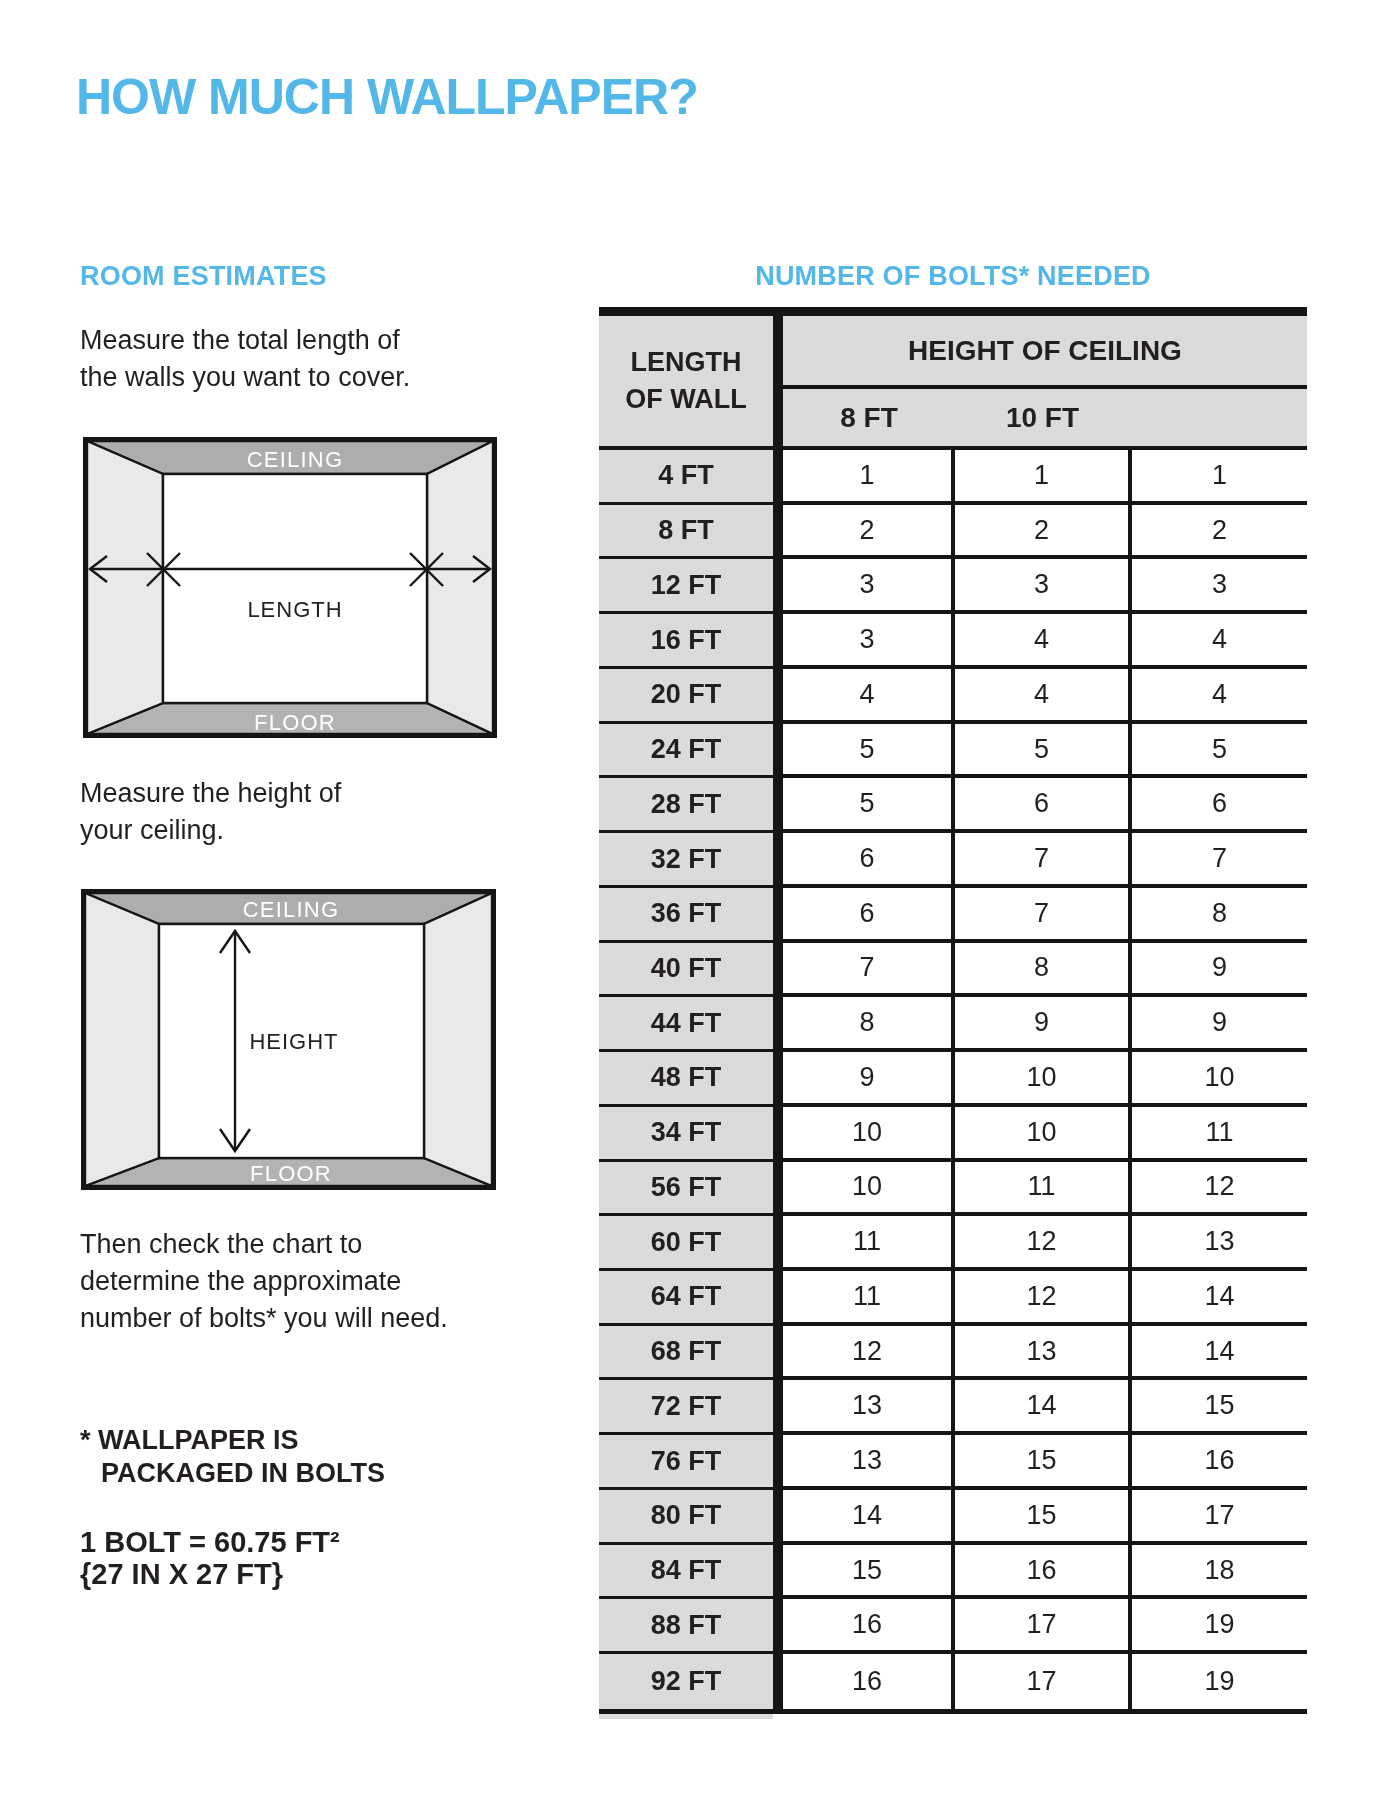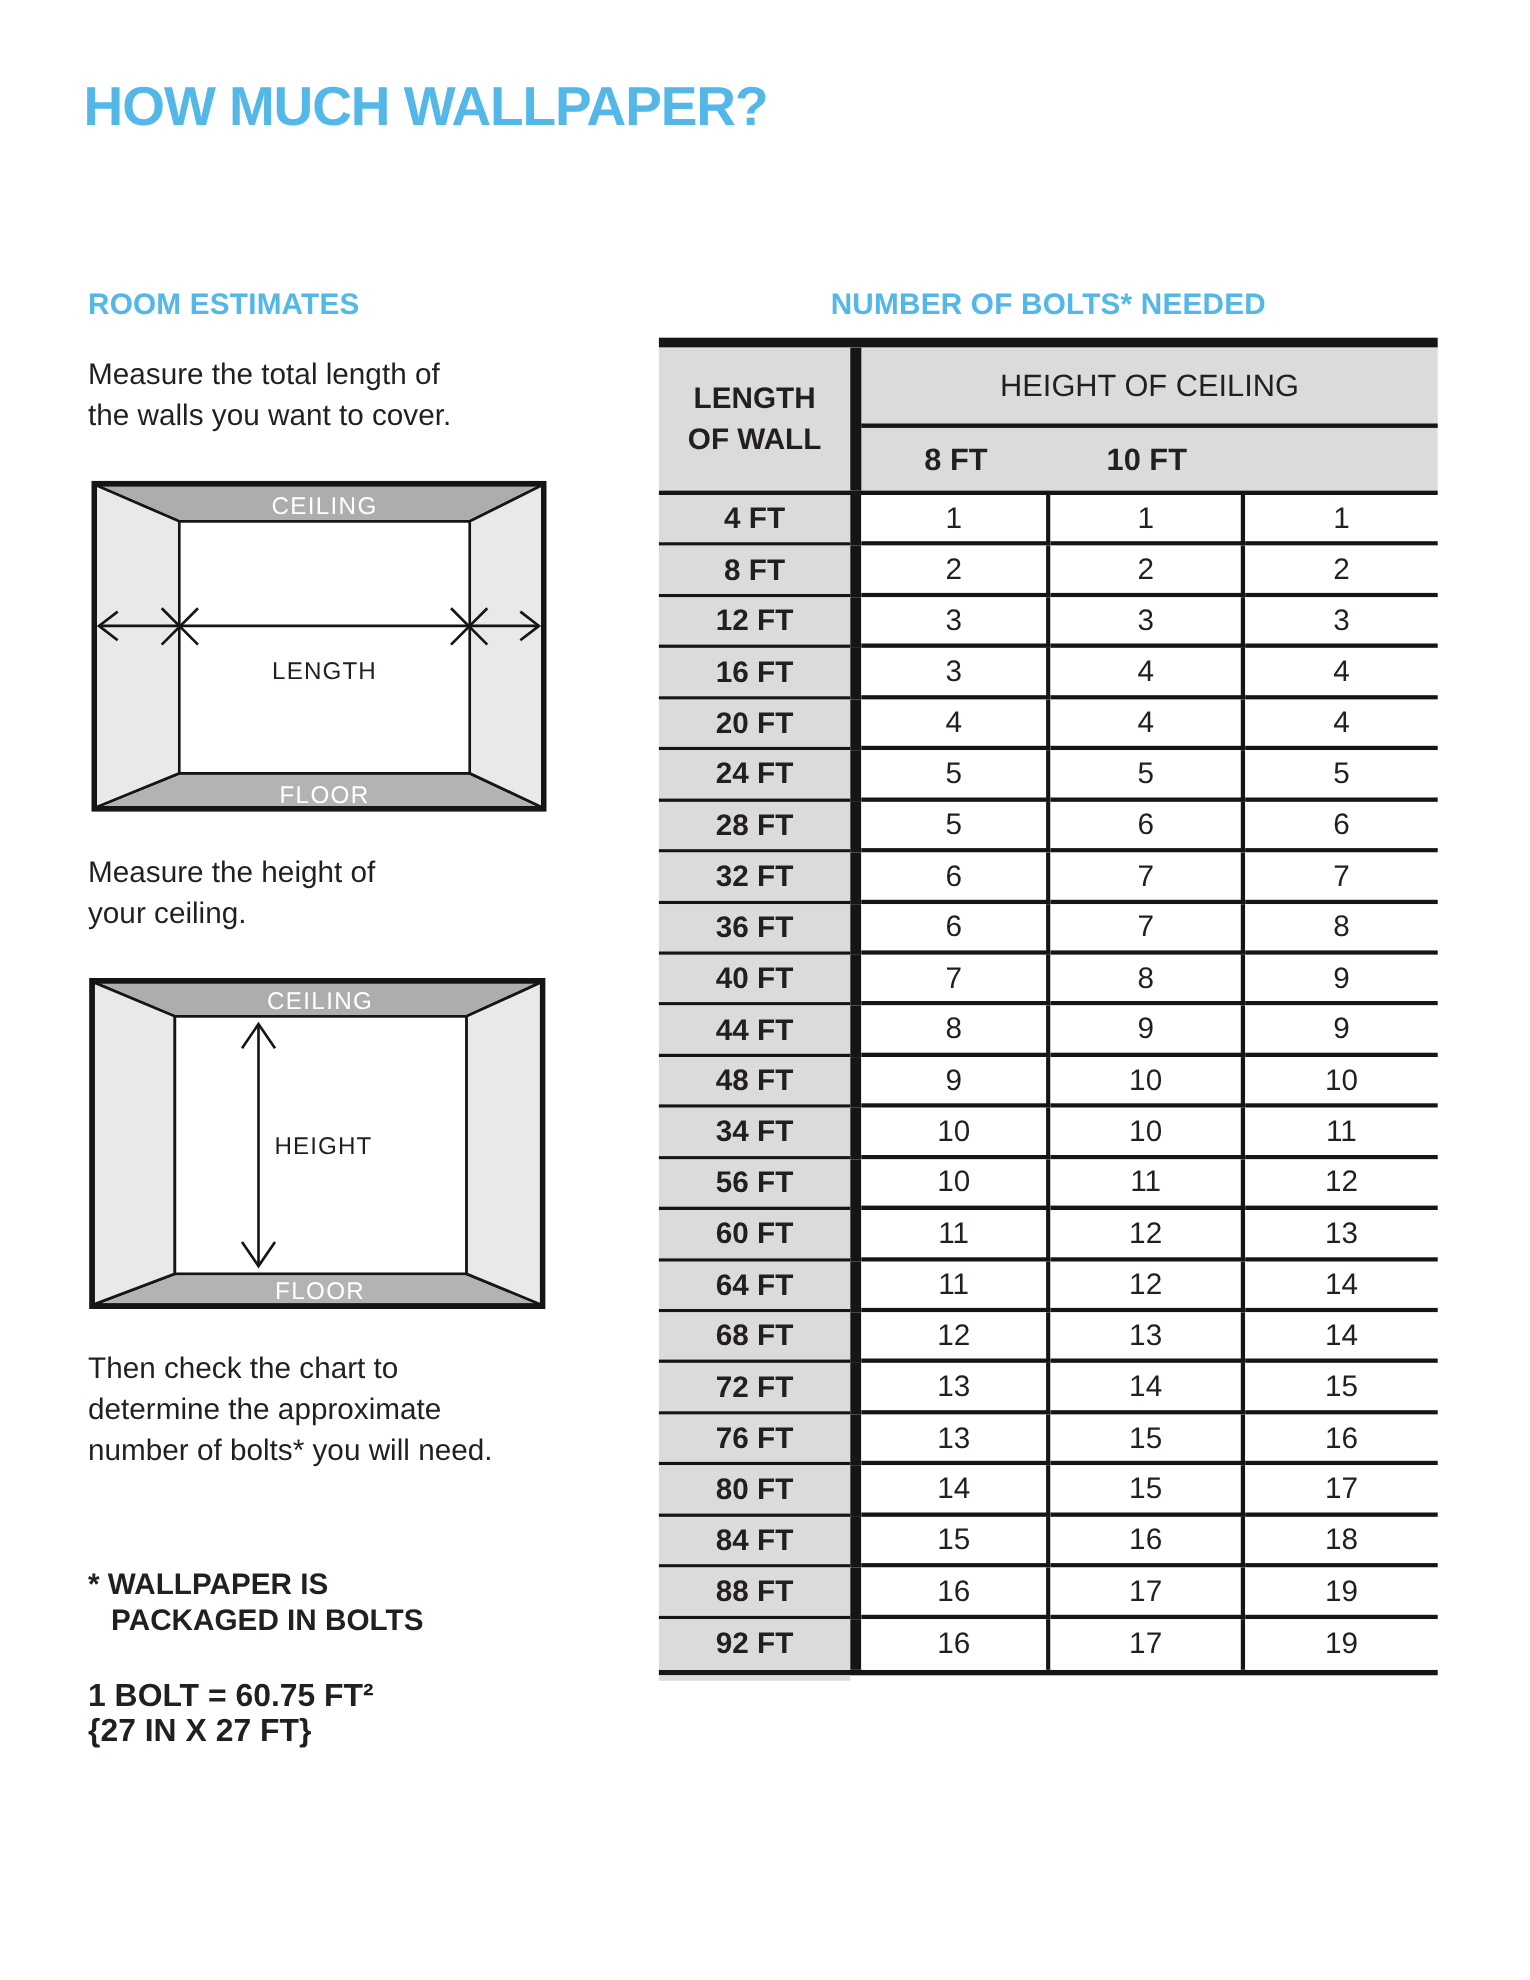--- a/index.html
+++ b/index.html
@@ -30,27 +30,27 @@
   .bolts-table { position:absolute; left:599px; top:307px; width:708px; }
   .bolts-table * { box-sizing:border-box; }
   .t-topbar { height:9px; background:#151515; }
   .t-header { display:flex; height:130px; background:#DBDBDC; }
   .t-rowhead { width:174px; display:flex; align-items:center; justify-content:center;
                text-align:center; white-space:pre-line; font-weight:bold;
                font-size:27px; line-height:37px; }
   .t-vdiv { width:10px; background:#151515; }
   .t-headright { flex:1; display:flex; flex-direction:column; }
   .t-grouphead { height:73px; border-bottom:4px solid #151515; display:flex;
-                 align-items:center; justify-content:center; font-weight:normal; font-size:28px; }
+                 align-items:center; justify-content:center; font-weight:bold; font-size:28px; }
   .t-subheads { flex:1; display:flex; }
   .t-subheads > div { display:flex; align-items:center; justify-content:center;
                       font-weight:bold; font-size:28px; }
   .sub-c1 { width:172px; } .sub-c2 { width:177px; } .sub-c3 { width:175px; }
   .t-body { border-top:4px solid #151515; border-bottom:5px solid #151515;
-            height:1077px; display:flex; flex-direction:column; }
+            height:1268px; display:flex; flex-direction:column; }
   .trow { flex:1; display:flex; }
   .trow .lab { width:174px; background:#DBDBDC; border-bottom:3px solid #151515;
                font-weight:bold; font-size:27px; display:flex; align-items:center; justify-content:center; }
   .trow .vdiv { width:10px; background:#151515; }
   .trow .val { background:#fff; border-right:4px solid #151515; border-bottom:4px solid #151515;
                font-size:27px; display:flex; align-items:center; justify-content:center; }
   .trow .c1 { width:172px; } .trow .c2 { width:177px; } .trow .c3 { width:175px; border-right:none; }
   .trow:last-child .lab, .trow:last-child .val { border-bottom:none; }
   .t-tail { width:174px; height:5px; background:#DBDBDC; }
 </style>

